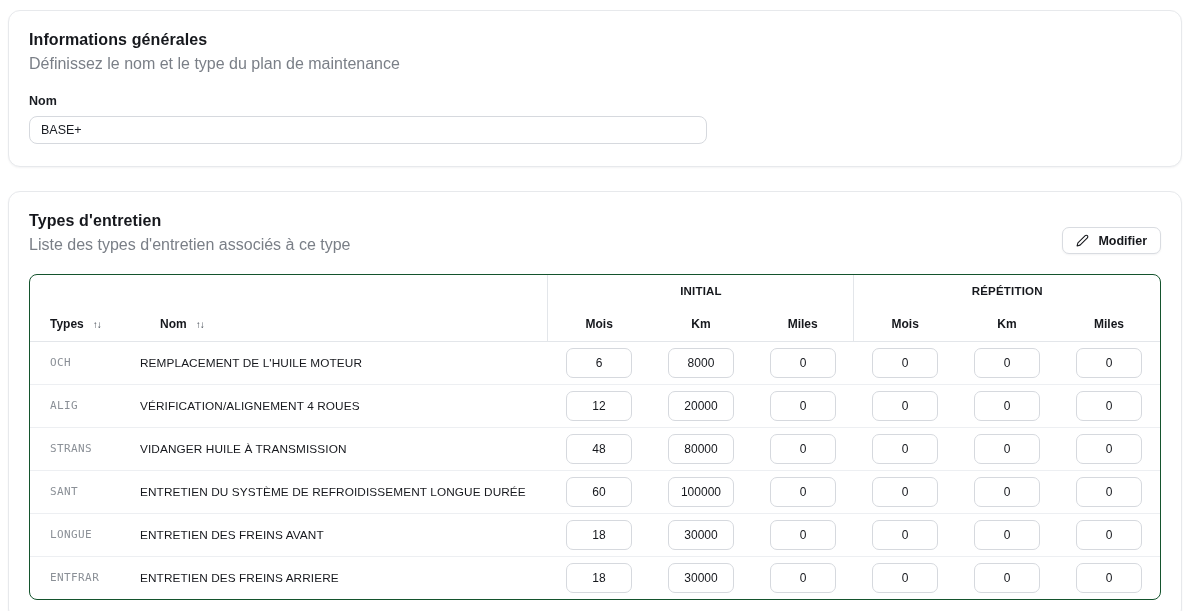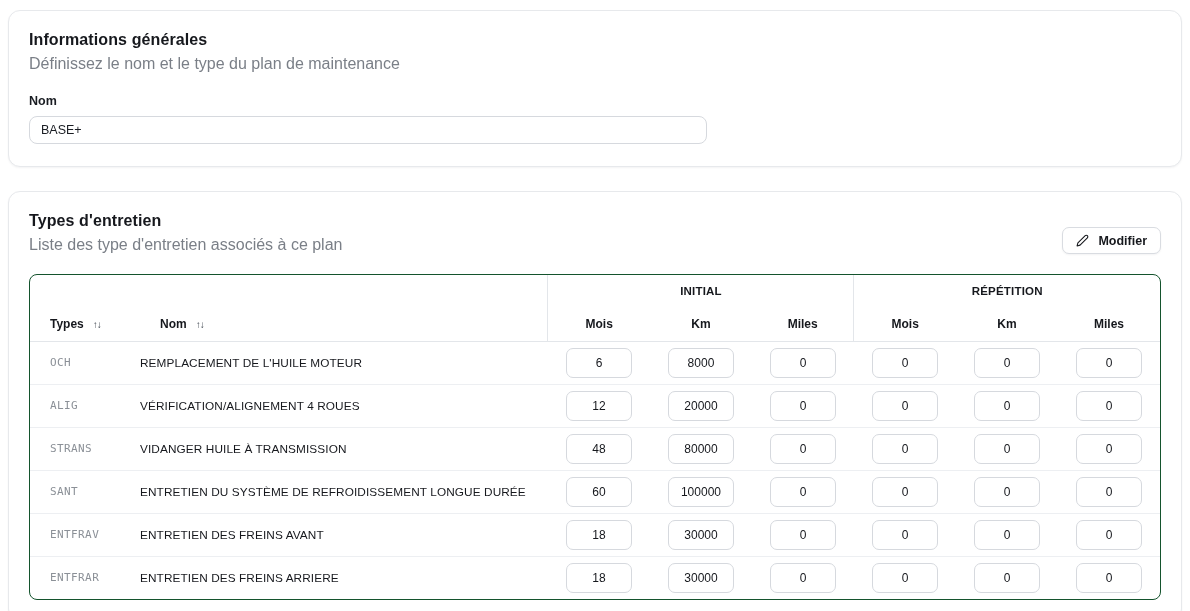--- a/index.html
+++ b/index.html
@@ -88,21 +88,21 @@
   <div class="field">
     <label class="field-label">Nom</label>
     <input class="text-input" type="text" value="BASE+" style="">
   </div>
 </section>
 
 <section class="card card-types">
   <div class="card-head">
     <div>
       <h2 class="card-title">Types d'entretien</h2>
-      <p class="card-subtitle">Liste des type d'entretien associés à ce plan</p>
+      <p class="card-subtitle">Liste des types d'entretien associés à ce type</p>
     </div>
     <button class="btn-modify">
       <span>
         <svg width="13" height="13" viewBox="0 0 24 24" fill="none" stroke="#16181d" stroke-width="2" stroke-linecap="round" stroke-linejoin="round">
           <path d="M17 3a2.828 2.828 0 1 1 4 4L7.5 20.5 2 22l1.5-5.5L17 3z"></path>
         </svg>
       </span>
       <span>Modifier</span>
     </button>
   </div>
@@ -179,21 +179,21 @@
     <td class="nom">ENTRETIEN DU SYSTÈME DE REFROIDISSEMENT LONGUE DURÉE</td>
     <td class="num"><input class="num-input" type="text" value="60" style=""></td>
     <td class="num"><input class="num-input" type="text" value="100000" style=""></td>
     <td class="num"><input class="num-input" type="text" value="0" style=""></td>
     <td class="num"><input class="num-input" type="text" value="0" style=""></td>
     <td class="num"><input class="num-input" type="text" value="0" style=""></td>
     <td class="num"><input class="num-input" type="text" value="0" style=""></td>
   </tr>
 
   <tr>
-    <td class="code">ENTFRAV</td>
+    <td class="code">LONGUE</td>
     <td class="nom">ENTRETIEN DES FREINS AVANT</td>
     <td class="num"><input class="num-input" type="text" value="18" style=""></td>
     <td class="num"><input class="num-input" type="text" value="30000" style=""></td>
     <td class="num"><input class="num-input" type="text" value="0" style=""></td>
     <td class="num"><input class="num-input" type="text" value="0" style=""></td>
     <td class="num"><input class="num-input" type="text" value="0" style=""></td>
     <td class="num"><input class="num-input" type="text" value="0" style=""></td>
   </tr>
 
   <tr>

